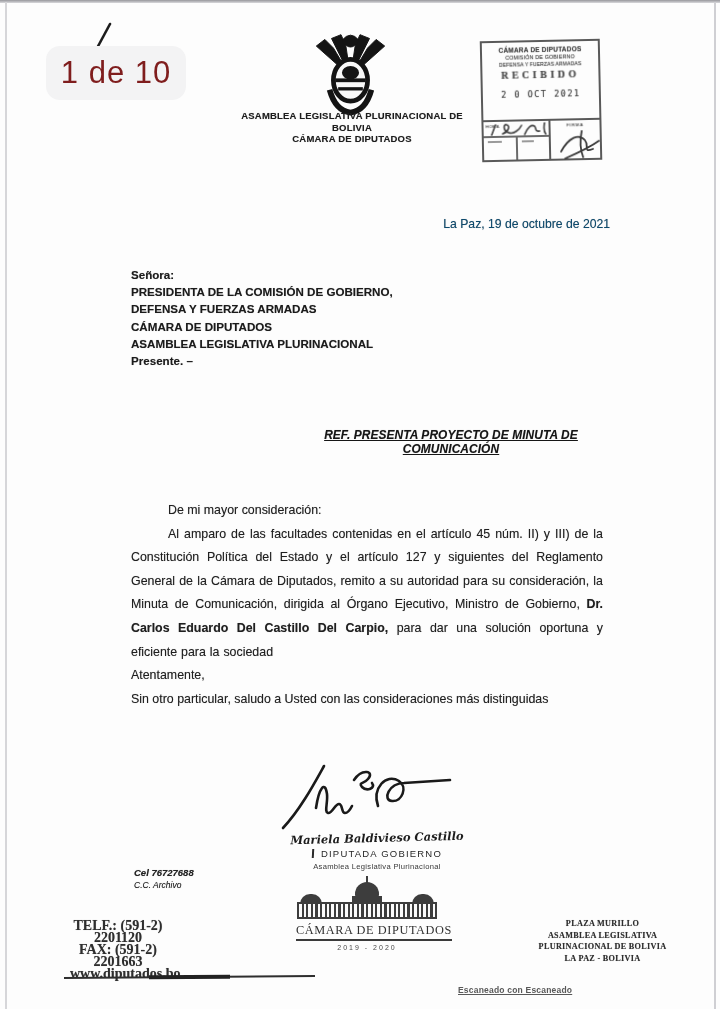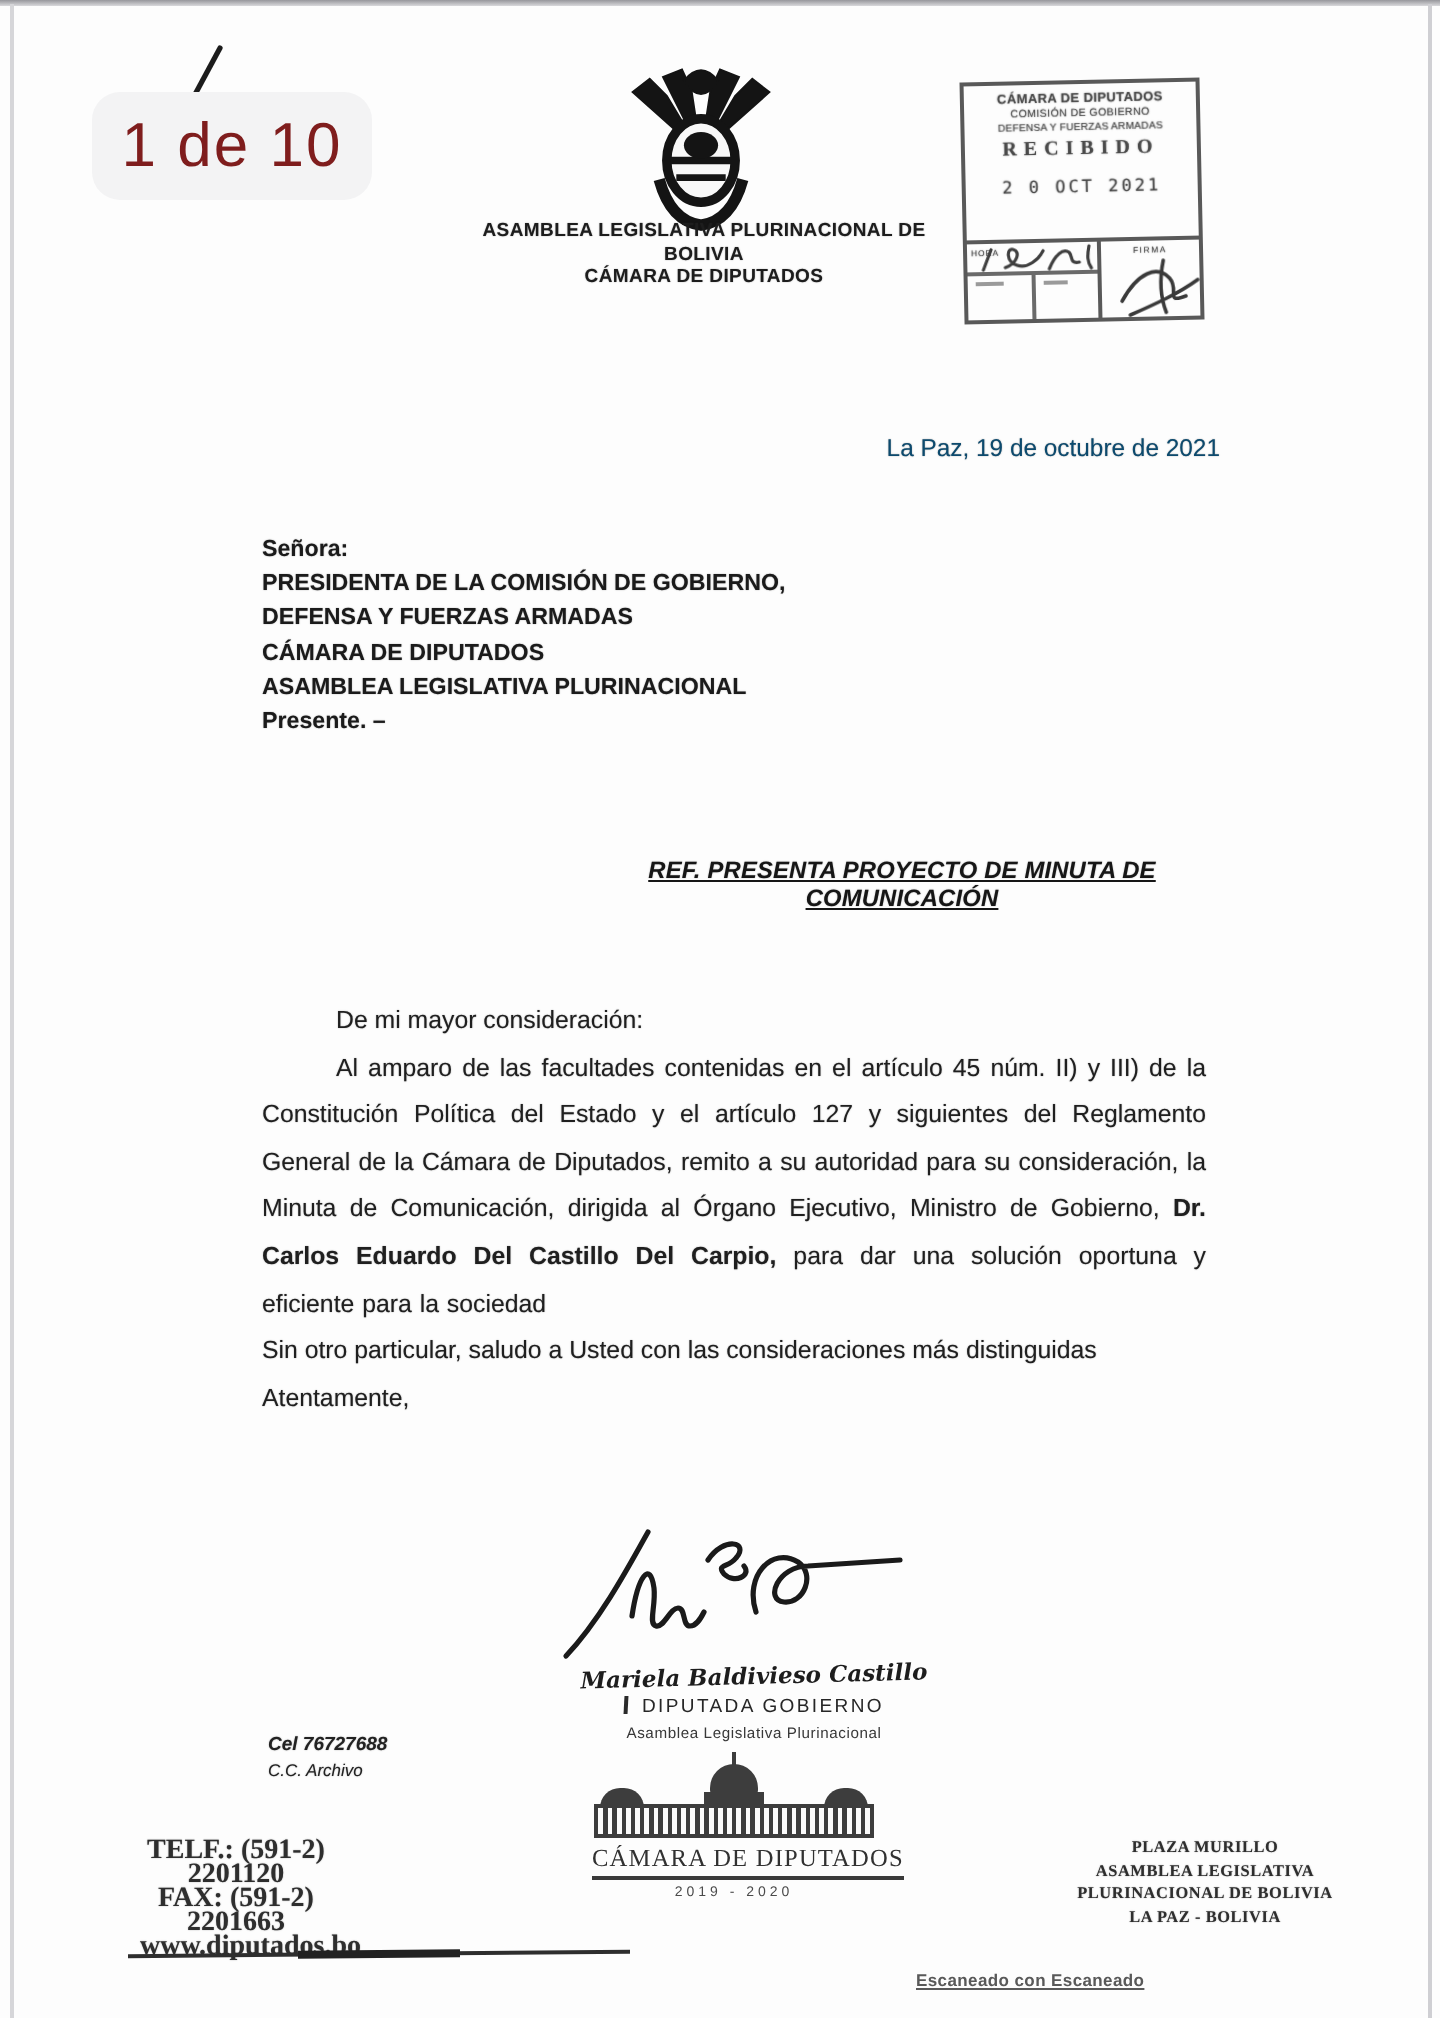--- a/index.html
+++ b/index.html
@@ -177,22 +177,22 @@
     <div class="b">CÁMARA DE DIPUTADOS</div>
     <div class="b">ASAMBLEA LEGISLATIVA PLURINACIONAL</div>
     <div class="b">Presente. –</div>
   </div>
 
   <div class="abs ref ink">REF. PRESENTA PROYECTO DE MINUTA DE COMUNICACIÓN</div>
 
   <div class="abs letter-body ink">
     <div class="greeting">De mi mayor consideración:</div>
     <p><span>Al amparo de las facultades contenidas en el artículo 45 núm. II) y III) de la Constitución Política del Estado y el artículo 127 y siguientes del Reglamento General de la Cámara de Diputados, remito a su autoridad para su consideración, la Minuta de Comunicación, dirigida al Órgano Ejecutivo, Ministro de Gobierno, </span><span class="b">Dr. Carlos Eduardo Del Castillo Del Carpio,</span><span> para dar una solución oportuna y eficiente para la sociedad</span></p>
+    <div>Atentamente,</div>
     <div>Sin otro particular, saludo a Usted con las consideraciones más distinguidas</div>
-    <div>Atentamente,</div>
   </div>
 
   <div class="abs sig-scrawl">
     <svg width="175" height="82" viewBox="0 0 175 82">
       <g fill="none" stroke="#1a1a1a" stroke-width="2.6" stroke-linecap="round">
         <path d="M5,76 C22,58 36,32 46,14"></path>
         <path d="M38,56 c3,-20 9,-28 11,-14 c1,9 -3,18 1,19 c4,1 7,-9 11,-9 c4,0 2,9 6,9 c3,0 5,-3 7,-7"></path>
         <path d="M76,28 c8,-12 21,-9 14,-1 c-4,5 -10,3 -6,8 c5,5 14,1 10,-4"></path>
         <path d="M100,54 c-6,-18 8,-33 21,-25 c9,6 3,21 -7,20 c-10,-1 -3,-18 12,-18 l46,-3"></path>
       </g>

